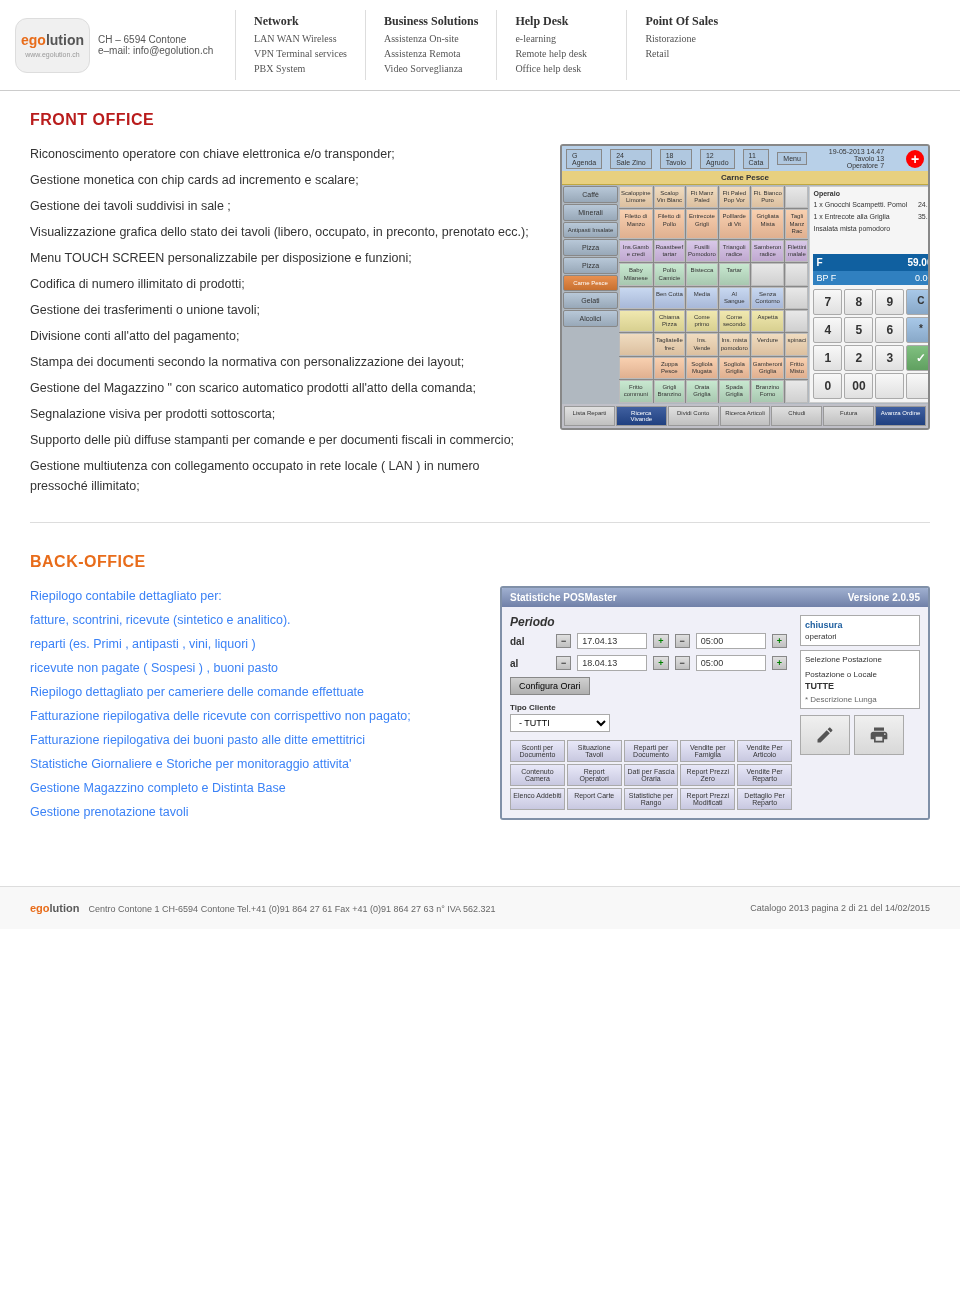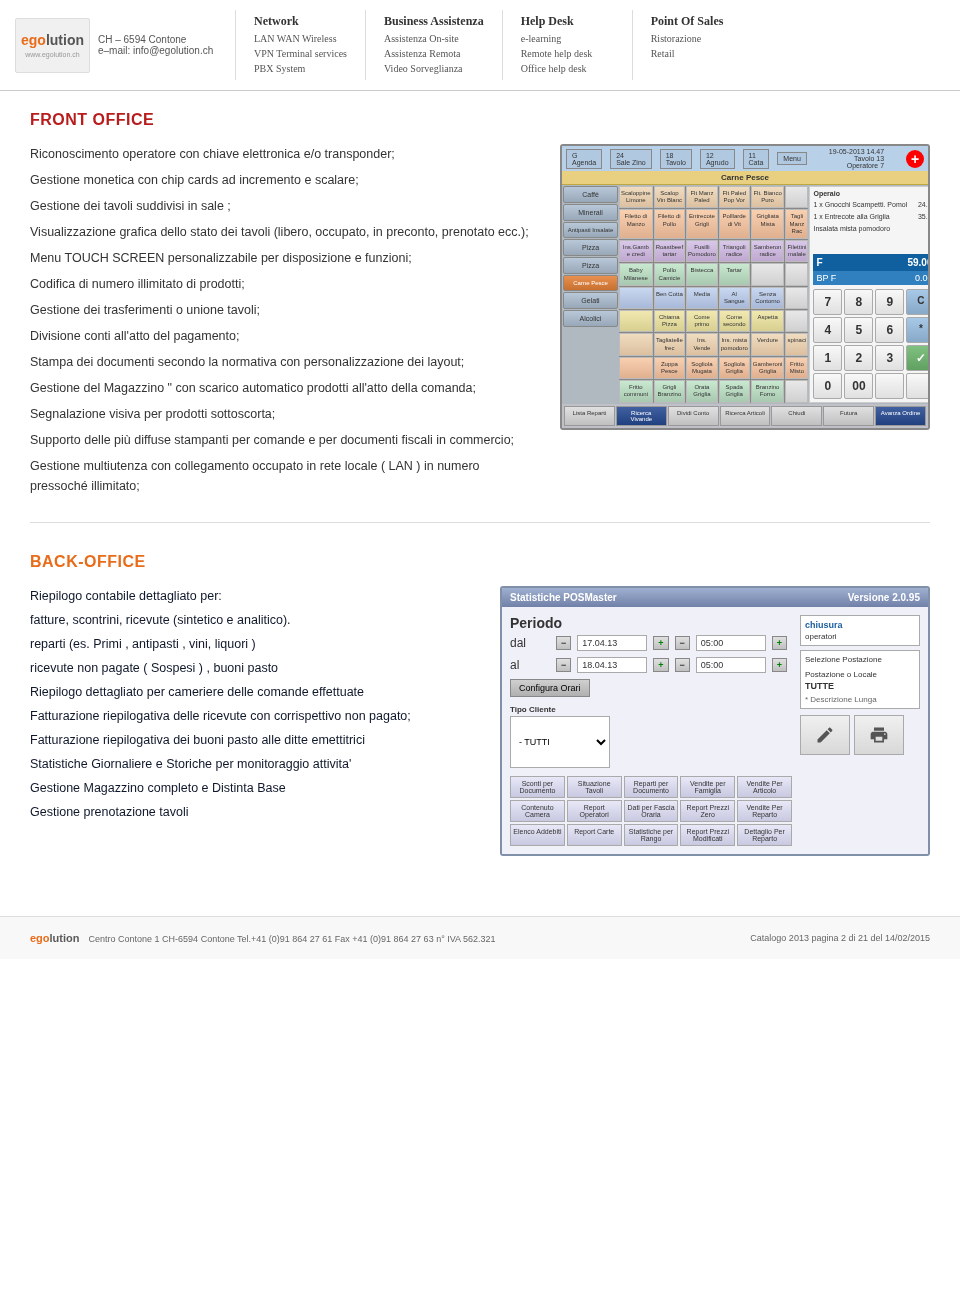--- a/index.html
+++ b/index.html
@@ -155,23 +155,23 @@
     }
 
     .bo-row {
       display: flex;
       align-items: center;
       margin-bottom: 6px;
       gap: 6px;
     }
 
     .bo-label {
-      font-weight: normal;
+      font-weight: bold;
       min-width: 40px;
-      font-size: 12px;
+      font-size: 10px;
     }
 
     .bo-field {
       background: white;
       border: 1px solid #aaa;
       padding: 2px 4px;
       font-size: 9px;
       min-width: 70px;
     }
 
@@ -182,21 +182,21 @@
       font-size: 9px;
       cursor: pointer;
     }
 
     .bo-plus { color: green; font-weight: bold; }
     .bo-minus { color: #333; font-weight: bold; }
 
     .bo-dropdown {
       background: white;
       border: 1px solid #aaa;
-      padding: 19px 4px;
+      padding: 2px 4px;
       font-size: 9px;
       min-width: 100px;
     }
 
     .bo-grid-btn {
       background: linear-gradient(to bottom, #e8e8f8, #c8c8e0);
       border: 1px solid #aaa;
       font-size: 7px;
       padding: 3px 2px;
       text-align: center;
@@ -214,21 +214,21 @@
       margin-top: 15px;
     }
 
     .back-office-text {
       flex: 1;
     }
 
     .back-office-text p {
       font-size: 12.5px;
       line-height: 1.6;
-      color: #0f172a;
+      color: #3b82f6;
       margin-bottom: 4px;
     }
 
     .back-office-image {
       width: 430px;
       flex-shrink: 0;
     }
 
     
     .footer {
@@ -299,42 +299,42 @@
       background: #c8d0d8;
     }
   </style>
 </head>
 <body>
 
 <div class="header">
   <div class="logo-section">
     <div style="display:flex; align-items:center; gap:8px;">
 
-      <div style="width:75px; height:55px; background:#f0f0f0; border:1px solid #ddd; display:flex; align-items:center; justify-content:center; border-radius:2px;">
+      <div style="width:75px; height:55px; background:#f0f0f0; border:1px solid #ddd; display:flex; align-items:center; justify-content:center; border-radius:12px;">
         <div style="font-size:10px; color:#888; text-align:center; line-height:1.3;">
           <div style="font-size:14px; font-weight:bold;"><span style="color:#e86c1a;">ego</span><span style="color:#555;">lution</span></div>
           <div style="font-size:7px; color:#999;">www.egolution.ch</div>
         </div>
       </div>
       <div>
         <div style="font-size:10px; color:#555;">CH – 6594 Contone</div>
         <div style="font-size:10px; color:#555;">e–mail: info@egolution.ch</div>
       </div>
     </div>
   </div>
 
   <div class="header-nav">
     <div class="nav-section">
       <h4>Network</h4>
       <p>LAN WAN Wireless</p>
       <p>VPN Terminal services</p>
       <p>PBX System</p>
     </div>
     <div class="nav-section">
-      <h4>Business Assistenza</h4>
+      <h4>Business Solutions</h4>
       <p>Assistenza On-site</p>
       <p>Assistenza Remota</p>
       <p>Video Sorveglianza</p>
     </div>
     <div class="nav-section">
       <h4>Help Desk</h4>
       <p>e-learning</p>
       <p>Remote help desk</p>
       <p>Office help desk</p>
     </div>
@@ -531,21 +531,21 @@
 
       <div class="back-office-image">
         <div class="backoffice-screenshot">
           <div class="bo-title-bar">
             <span>Statistiche POSMaster</span>
             <span>Versione 2.0.95</span>
           </div>
           <div class="bo-body">
             <div style="display:flex; gap:8px;">
               <div style="flex:1;">
-                <div style="font-weight:bold; font-size:14px; margin-bottom:4px;">Periodo</div>
+                <div style="font-weight:bold; font-size:12px; margin-bottom:4px;font-style:italic;">Periodo</div>
 
                 <div class="bo-row">
                   <span class="bo-label">dal</span>
                   <button class="bo-btn-small bo-minus">−</button>
                   <span class="bo-field">17.04.13</span>
                   <button class="bo-btn-small bo-plus">+</button>
                   <button class="bo-btn-small bo-minus">−</button>
                   <span class="bo-field">05:00</span>
                   <button class="bo-btn-small bo-plus">+</button>
                 </div>

